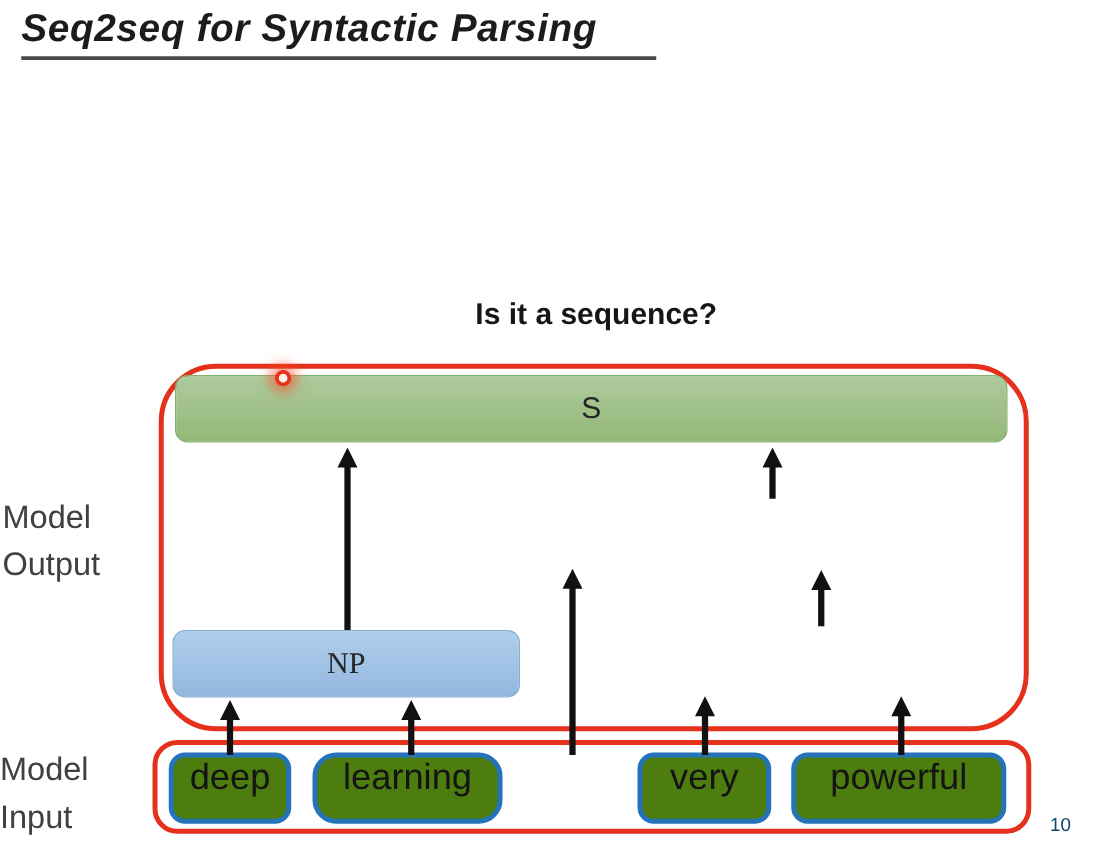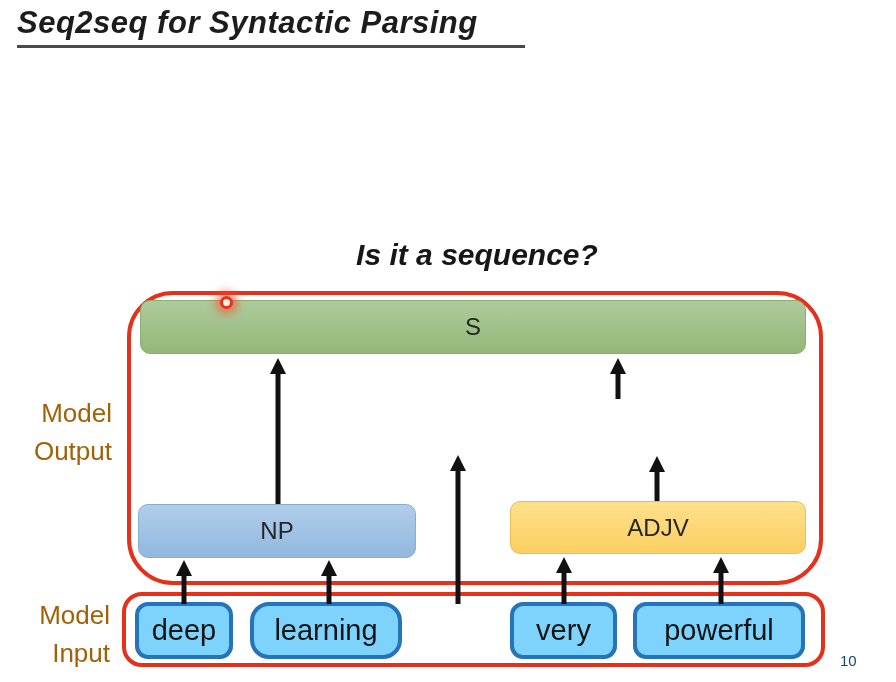--- a/index.html
+++ b/index.html
@@ -19,21 +19,21 @@
     display:inline-block;
     min-width:508px;
     padding-bottom:4px;
     border-bottom:3px solid #4a4a4a;
   }
 
   
   .question{
     position:absolute;left:127px;top:238px;width:700px;
     text-align:center;
-    font-size:30px;font-weight:bold;color:#161616;font-style:italic;
+    font-size:24px;font-weight:bold;color:#161616;
   }
 
   
   .output-region{
     position:absolute;left:127px;top:291px;width:696px;height:294px;
     border:4px solid #e5311c;border-radius:46px;
     box-sizing:border-box;
   }
   .input-region{
     position:absolute;left:122px;top:592px;width:703px;height:75px;
@@ -56,51 +56,52 @@
   }
   .node-vp{
     left:428px;top:399px;width:378px;height:52px;
     background:linear-gradient(#fab68d,#f29c70);
     border:1px solid #e08b5f;
   }
   .node-np{
     left:138px;top:504px;width:278px;height:54px;
     background:linear-gradient(#b0cdeb,#92b8de);
     border:1px solid #86add3;
+    font-family:Liberation Serif, serif;
   }
   .node-adjv{
     left:510px;top:501px;width:296px;height:53px;
     background:linear-gradient(#fee08c,#fbcf62);
     border:1px solid #e9bd53;
   }
 
   
   .word{
     position:absolute;top:602px;height:57px;
-    background:#7dd3fc;
+    background:#4d7c0f;
     border:4px solid #2573b8;border-radius:13px;
     box-sizing:border-box;
-    display:flex;align-items:center;justify-content:center;
+    display:flex;justify-content:center;
     font-size:29px;color:#141414;
   }
   .word-deep{left:135px;width:98px;}
   .word-learning{left:250px;width:152px;border-radius:19px;}
   .word-is{left:431px;width:57px;}
   .word-very{left:510px;width:107px;}
   .word-powerful{left:633px;width:172px;}
 
   
   .arrows{position:absolute;left:0;top:0;width:896px;height:682px;pointer-events:none;}
   .arrows line{stroke:#111111;stroke-width:5;}
   .arrows polygon{fill:#111111;}
 
   
   .side-label{
-    position:absolute;width:110px;text-align:right;
-    color:#a16207;font-size:26px;line-height:38px;
+    position:absolute;width:110px;text-align:left;
+    color:#404040;font-size:26px;line-height:38px;
   }
   .model-output-label{left:2px;top:394px;}
   .model-input-label{left:0px;top:596px;}
 
   
   .laser-dot{
     position:absolute;left:220px;top:296px;
     width:7px;height:7px;border-radius:50%;
     background:#fff0ee;
     border:3px solid #e8301a;
@@ -123,23 +124,20 @@
   <div class="question">Is it a sequence?</div>
 
   <div class="output-region"></div>
 
   <div class="node node-s">
     <span>S</span>
   </div>
   <div class="node node-np">
     <span>NP</span>
   </div>
-  <div class="node node-adjv">
-    <span>ADJV</span>
-  </div>
 
   <div class="input-region"></div>
 
   <div class="word word-deep">
     <span>deep</span>
   </div>
   <div class="word word-learning">
     <span>learning</span>
   </div>
   <div class="word word-very">

